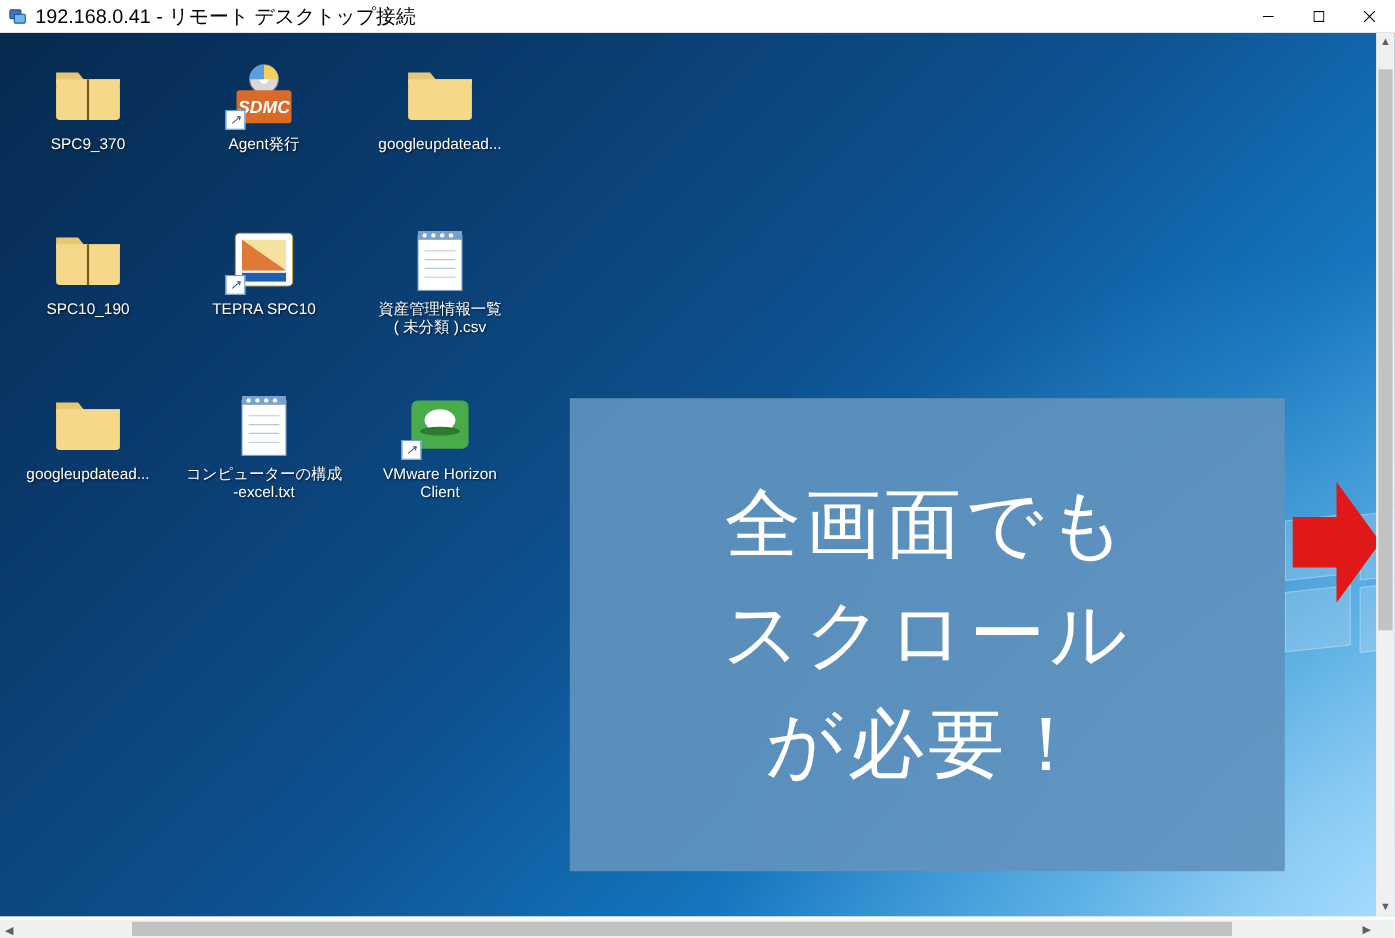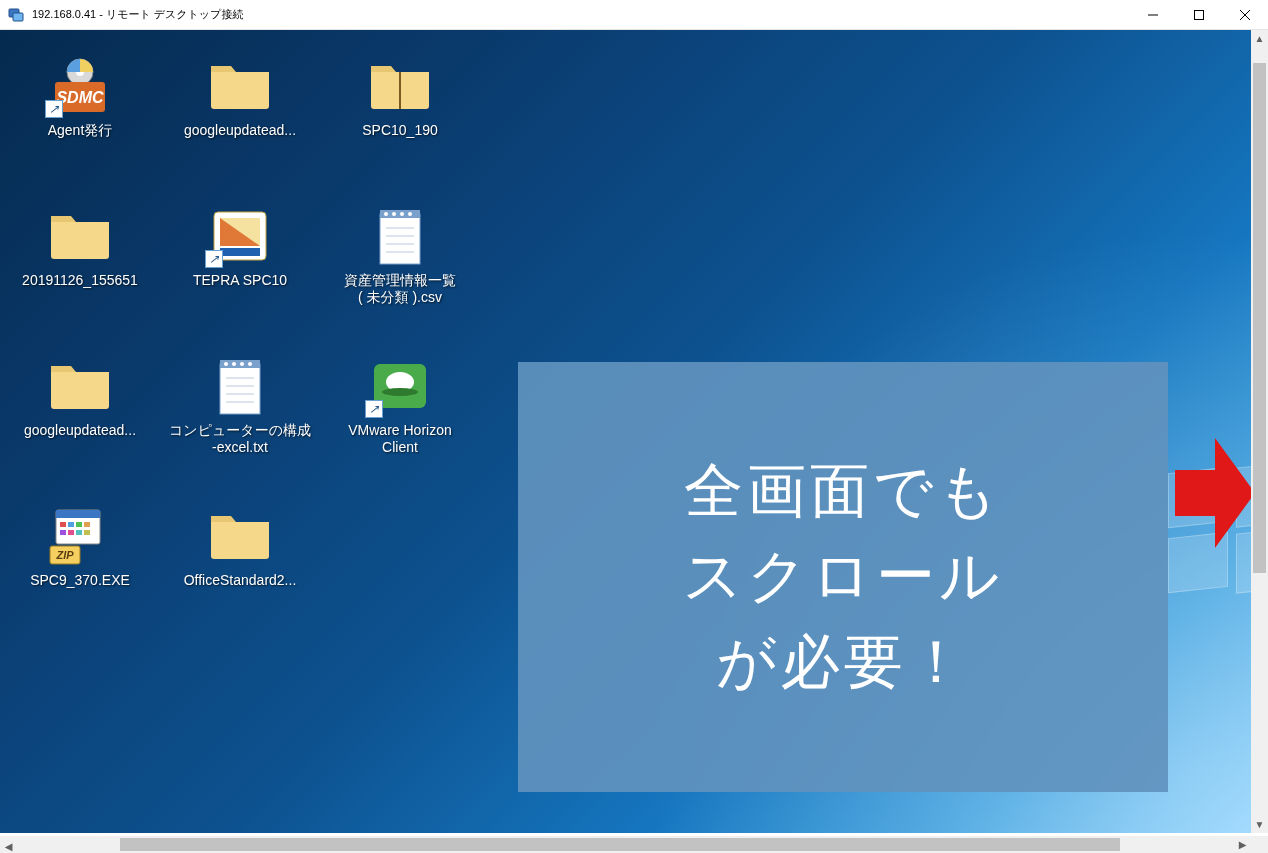--- a/index.html
+++ b/index.html
@@ -18,21 +18,21 @@
   align-items: center;
   padding: 0 0 0 8px;
   border-bottom: 1px solid #e5e5e5;
 }
 .titlebar-icon {
   width: 16px; height: 16px;
   margin-right: 8px;
   display: flex; align-items: center; justify-content: center;
 }
 .titlebar-text {
-  font-size: 11px;
+  font-size: 18px;
   color: #000;
   flex: 1;
 }
 .window-controls {
   display: flex;
   height: 100%;
 }
 .win-btn {
   width: 46px;
   height: 30px;
@@ -106,21 +106,21 @@
   position: absolute;
   left: 518px; top: 332px;
   width: 650px;
   height: 430px;
   background: rgba(97, 147, 190, 0.92);
   display:flex; align-items:center; justify-content:center;
   text-align:center;
 }
 .callout-text {
   color:#fff;
-  font-size: 59px;
+  font-size: 69px;
   line-height: 1.45;
   font-weight: 300;
   letter-spacing: 4px;
   font-family: "Yu Gothic Light","Yu Gothic UI",sans-serif;
   white-space: pre-line;
 }
 .arrow {
   position:absolute;
   left: 1175px; top: 408px;
 }
@@ -203,20 +203,30 @@
 
   <div class="winlogo-panel">
     <div class="winpane" style="left:0;top:0;width:60px;height:55px;transform:skewY(-6deg)"></div>
     <div class="winpane" style="left:68px;top:-6px;width:70px;height:60px;transform:skewY(-6deg)"></div>
     <div class="winpane" style="left:0;top:65px;width:60px;height:55px;transform:skewY(-6deg)"></div>
     <div class="winpane" style="left:68px;top:60px;width:70px;height:60px;transform:skewY(-6deg)"></div>
   </div>
 
   <div class="desktop-icons">
 
+    <div class="icon-cell">
+      <div class="icon-img icon-wrap">
+        <svg width="62" height="52" viewBox="0 0 62 52">
+            <path class="folder-tab" d="M2 8 h20 l5 6 h33 v4 H2 z"></path>
+            <path class="folder-body" d="M2 14 h58 v34 a3 3 0 0 1 -3 3 H5 a3 3 0 0 1 -3 -3 z"></path>
+            <line class="zip-stripe" x1="31" y1="14" x2="31" y2="51"></line>
+          </svg>
+      </div>
+      <div class="icon-label">SPC9_370</div>
+    </div>
 
     <div class="icon-cell">
       <div class="icon-img icon-wrap">
         <svg width="62" height="58" viewBox="0 0 62 58">
           <circle cx="31" cy="14" r="13" fill="#d9d9d9" stroke="#888"></circle>
           <circle cx="31" cy="14" r="4" fill="#fff"></circle>
           <path d="M31 1 a13 13 0 0 1 13 13 h-13 z" fill="#f0d060"></path>
           <path d="M31 1 a13 13 0 0 0 -13 13 h13 z" fill="#5aa0e0"></path>
           <rect x="6" y="24" width="50" height="30" rx="3" fill="#d96a28"></rect>
           <text x="31" y="45" font-size="16" font-weight="bold" fill="#fff" text-anchor="middle" font-family="Arial">SDMC</text>
@@ -240,29 +250,20 @@
       <div class="icon-img">
         <svg width="62" height="52" viewBox="0 0 62 52">
             <path class="folder-tab" d="M2 8 h20 l5 6 h33 v4 H2 z"></path>
             <path class="folder-body" d="M2 14 h58 v34 a3 3 0 0 1 -3 3 H5 a3 3 0 0 1 -3 -3 z"></path>
             <line class="zip-stripe" x1="31" y1="14" x2="31" y2="51"></line>
           </svg>
       </div>
       <div class="icon-label">SPC10_190</div>
     </div>
 
-    <div class="icon-cell">
-      <div class="icon-img">
-        <svg width="62" height="52" viewBox="0 0 62 52">
-            <path class="folder-tab" d="M2 8 h20 l5 6 h33 v4 H2 z"></path>
-            <path class="folder-body" d="M2 14 h58 v34 a3 3 0 0 1 -3 3 H5 a3 3 0 0 1 -3 -3 z"></path>
-          </svg>
-      </div>
-      <div class="icon-label">20191126_155651</div>
-    </div>
 
 
     <div class="icon-cell">
       <div class="icon-img icon-wrap">
         <svg width="60" height="56" viewBox="0 0 60 56">
           <rect x="4" y="4" width="52" height="48" rx="4" fill="#fff" stroke="#c0a040"></rect>
           <rect x="10" y="10" width="40" height="28" fill="#f5e2a0"></rect>
           <path d="M10 10 L50 38 L10 38 z" fill="#e07838"></path>
           <rect x="10" y="40" width="40" height="8" fill="#2060b0"></rect>
         </svg>
@@ -326,50 +327,22 @@
           <rect x="4" y="6" width="52" height="44" rx="6" fill="#4aab4a"></rect>
           <path d="M30 14 a14 10 0 0 1 0 20 a14 10 0 0 1 0 -20" fill="#fff"></path>
           <ellipse cx="30" cy="34" rx="18" ry="4" fill="#2e7a2e"></ellipse>
         </svg>
         <span class="shortcut-arrow">↗</span>
       </div>
       <div class="icon-label">VMware Horizon
 Client</div>
     </div>
 
-    <div class="icon-cell">
-      <div class="icon-img">
-        <svg width="64" height="58" viewBox="0 0 64 58">
-          <rect x="8" y="2" width="44" height="34" rx="2" fill="#fff" stroke="#888"></rect>
-          <rect x="8" y="2" width="44" height="8" fill="#3a76c4"></rect>
-          <rect x="12" y="14" width="6" height="5" fill="#e05050"></rect>
-            <rect x="20" y="14" width="6" height="5" fill="#50a0e0"></rect>
-            <rect x="28" y="14" width="6" height="5" fill="#50c050"></rect>
-            <rect x="36" y="14" width="6" height="5" fill="#e0a050"></rect>
-          <rect x="12" y="22" width="6" height="5" fill="#a050e0"></rect>
-            <rect x="20" y="22" width="6" height="5" fill="#e05090"></rect>
-            <rect x="28" y="22" width="6" height="5" fill="#50c0c0"></rect>
-            <rect x="36" y="22" width="6" height="5" fill="#c0c050"></rect>
-          <rect x="2" y="38" width="30" height="18" rx="2" fill="#f5d060" stroke="#9a7a20"></rect>
-          <text x="17" y="51" font-size="11" font-weight="bold" fill="#5a4010" text-anchor="middle" font-family="Arial">ZIP</text>
-        </svg>
-      </div>
-      <div class="icon-label">SPC9_370.EXE</div>
-    </div>
-
-
-    <div class="icon-cell">
-      <div class="icon-img">
-        <svg width="62" height="52" viewBox="0 0 62 52">
-            <path class="folder-tab" d="M2 8 h20 l5 6 h33 v4 H2 z"></path>
-            <path class="folder-body" d="M2 14 h58 v34 a3 3 0 0 1 -3 3 H5 a3 3 0 0 1 -3 -3 z"></path>
-          </svg>
-      </div>
-      <div class="icon-label">OfficeStandard2...</div>
-    </div>
+
+
 
   </div>
 
   <div class="callout">
     <div class="callout-text">全画面でも
 スクロール
 が必要！</div>
   </div>
 
   <div class="arrow">

